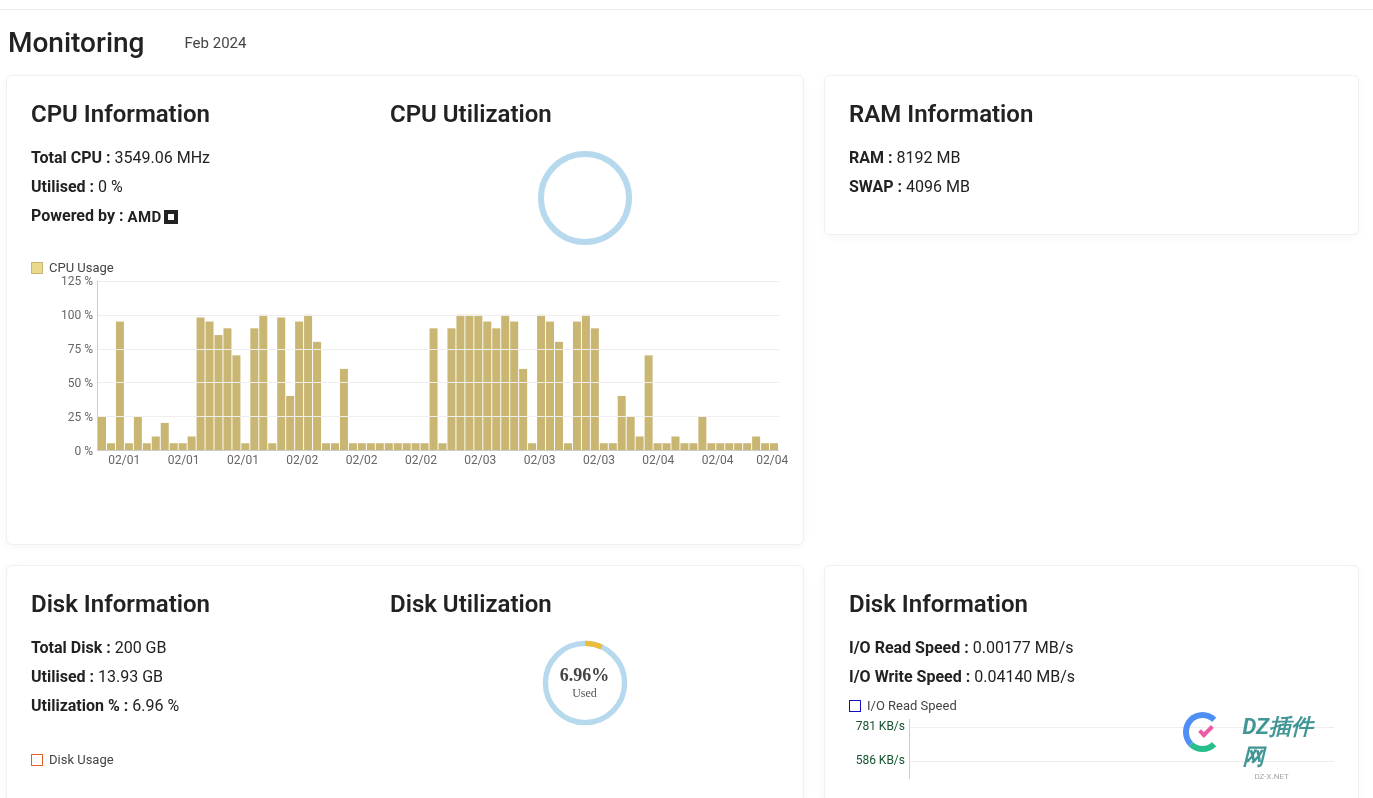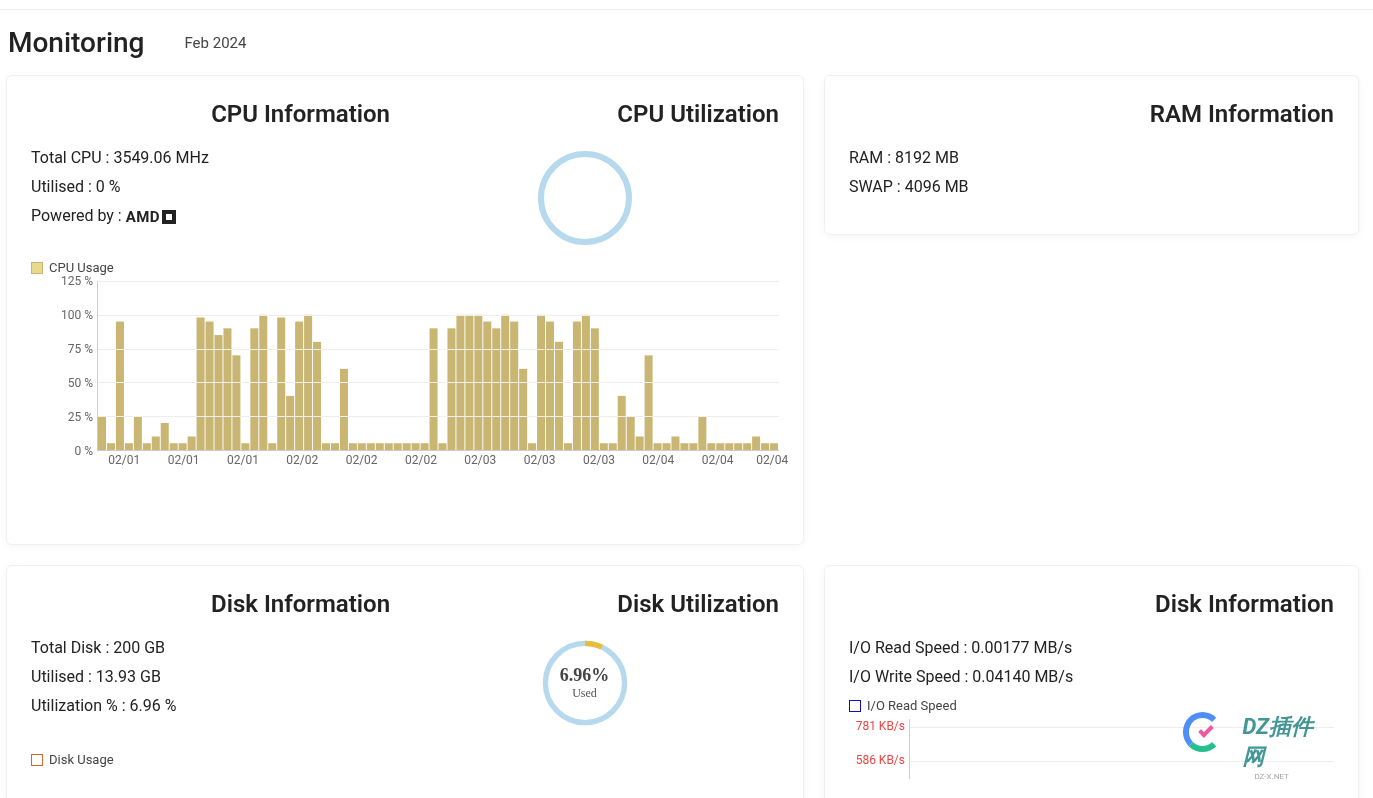--- a/index.html
+++ b/index.html
@@ -10,23 +10,23 @@
 .date-label { font-size: 15px; color: #444; }
 .grid { display: grid; grid-template-columns: 818px 555px; gap: 0; padding: 8px 0 0 6px; }
 .card { background: #fff; border: 1px solid #f0f0f0; border-radius: 6px; box-shadow: 0 2px 8px rgba(0,0,0,0.04); padding: 24px; margin: 0 20px 20px 0; }
 .card-row1-left { height: 470px; }
 .card-row1-right { height: 160px; }
 .card-row2-left { height: 240px; margin-top: 0; }
 .card-row2-right { height: 240px; margin-top: 0; }
 .two-col { display: flex; }
 .info-col { flex: 0 0 48%; }
 .util-col { flex: 0 0 52%; text-align: center; }
-.section-title { font-size: 24px; font-weight: 600; color: #222; text-align: right; margin-bottom: 20px; }
+.section-title { font-size: 24px; font-weight: 600; color: #222; text-align: left; margin-bottom: 20px; }
 .info-line { font-size: 16px; color: #222; margin-bottom: 10px; }
-.info-line b { font-weight: 400; }
+.info-line b { font-weight: 700; }
 .amd-logo { display: inline-flex; align-items: center; gap: 2px; font-weight: 700; font-size: 15px; letter-spacing: 0.5px; vertical-align: middle; }
 .amd-mark { width: 14px; height: 14px; }
 .donut-wrap { display: flex; justify-content: center; margin-top: 10px; font-family: Liberation Serif, serif; }
 .donut { position: relative; width: 100px; height: 100px; }
 .donut svg { transform: rotate(-90deg); }
 .donut-bg { fill: none; stroke: #b6d9ee; stroke-width: 6; }
 .donut-fg { fill: none; stroke: #e9bc3a; stroke-width: 6; stroke-linecap: butt; }
 .donut-center { position: absolute; top: 0; left: 0; width: 100%; height: 100%; display: flex; flex-direction: column; justify-content: center; align-items: center; }
 .donut-val { font-size: 18px; font-weight: 600; color: #444; }
 .donut-sub { font-size: 12px; color: #555; }
@@ -41,21 +41,21 @@
 .x-tick { position: absolute; font-size: 12px; color: #666; transform: translateX(-50%); }
 .bars-svg { width: 100%; height: 100%; }
 .bar { fill: #c9b673; }
 .logo-dz { position: fixed; right: 40px; bottom: 36px; width: 150px; height: 50px; display:flex; align-items:flex-start; gap:20px; opacity:0.9; }
 .logo-c { width:40px; height:40px; border:6px solid; border-color:#3b82f6 #f59e0b #10b981 #3b82f6; border-radius:50%; border-right-color:transparent; position:relative; }
 .logo-check { position:absolute; left:10px; top:8px; width:14px; height:8px; border-left:4px solid #ec4899; border-bottom:4px solid #ec4899; transform:rotate(-45deg); }
 .logo-text { font-size:22px; font-weight:700; color:#2e8b8b; font-style:italic; }
 .logo-sub { font-size:8px; color:#999;padding-left:12px; }
 .disk-chart-area { position: relative; height: 70px; margin-top: 6px; }
 .disk-y-axis { position: absolute; left: 0; top: 0; width: 60px; height: 60px; }
-.disk-y-tick { position: absolute; right: 4px; font-size: 12px; color: #ef4444; text-align: right; width: 56px; }
+.disk-y-tick { position: absolute; right: 4px; font-size: 12px; color: #14532d; text-align: right; width: 56px; }
 .disk-plot { position: absolute; left: 60px; right: 0; top: 0; height: 60px; border-left: 1px solid #ccc; }
 .disk-grid-line { position: absolute; left: 0; right: 0; border-top: 1px solid #eee; }
 </style>
 </head>
 <body>
 
 <div class="topbar"></div>
 
 <div class="header">
   <div class="page-title">Monitoring</div>

